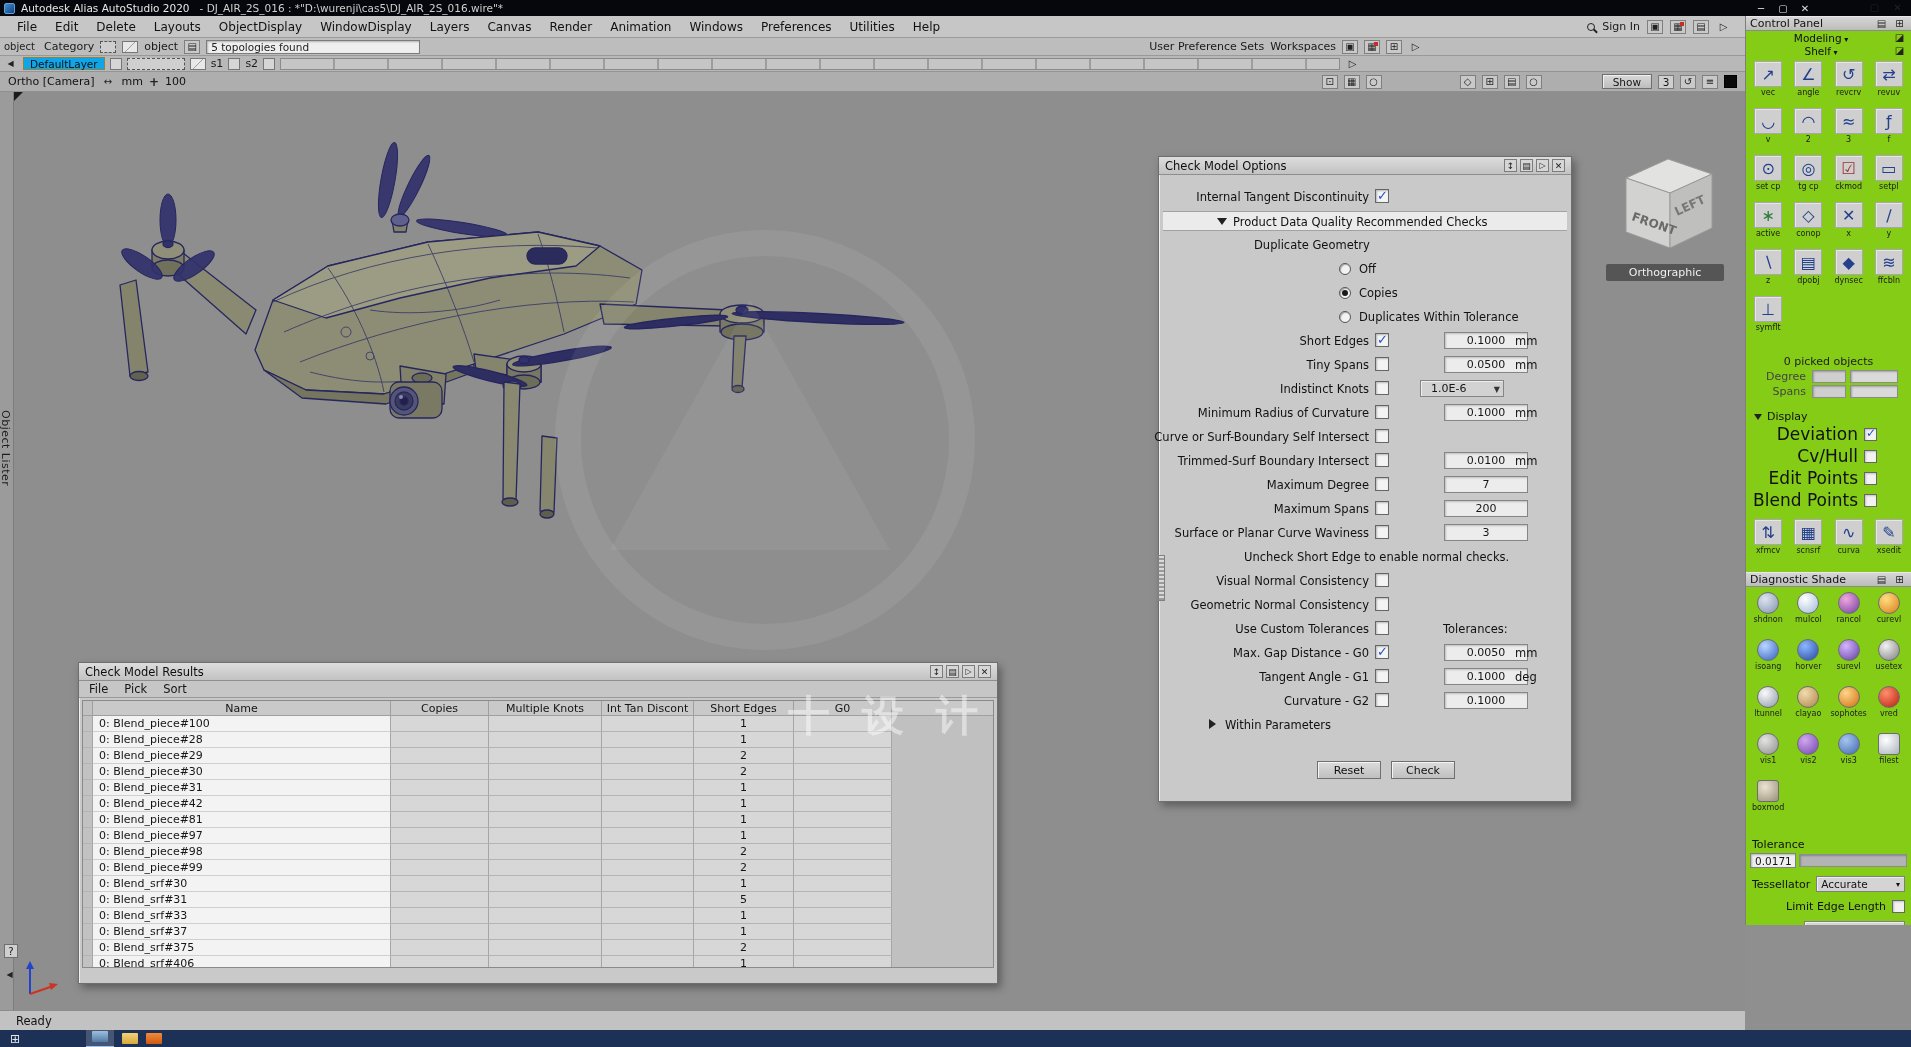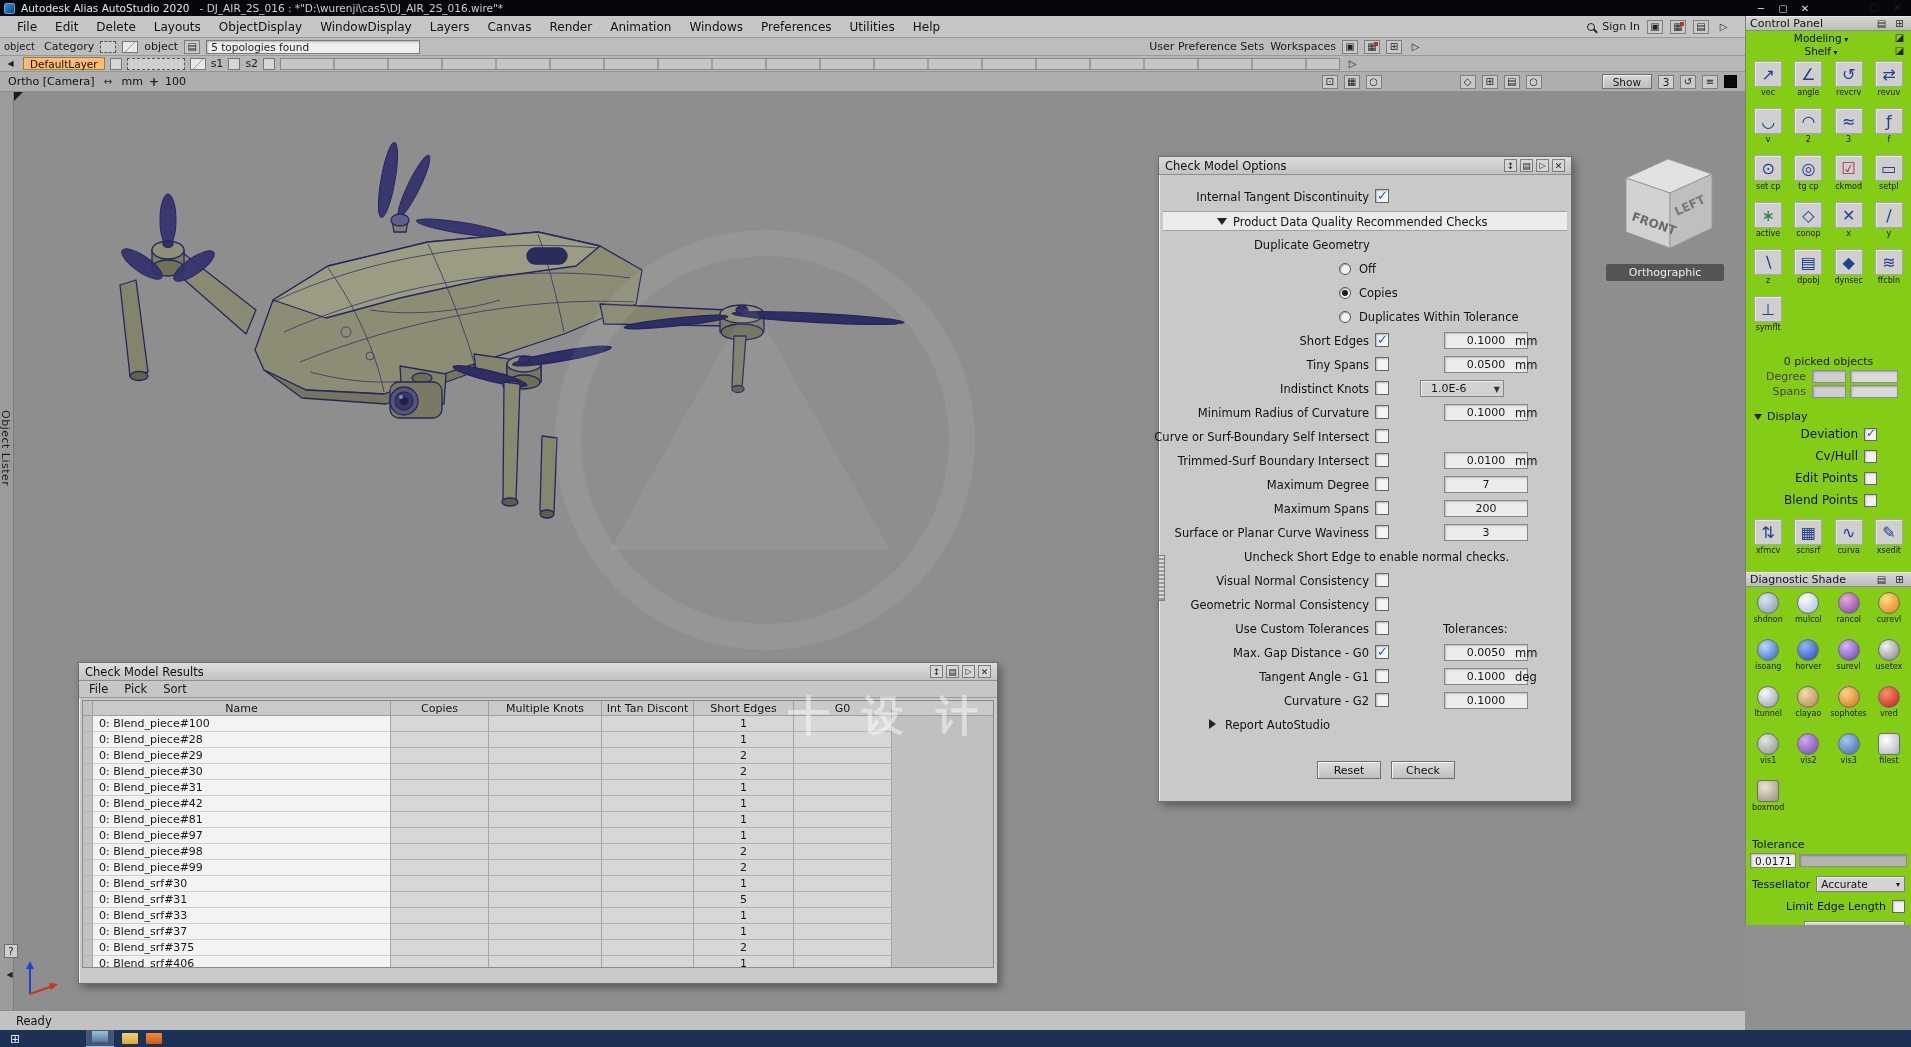--- a/index.html
+++ b/index.html
@@ -63,21 +63,21 @@
   .swatch.wide{width:58px;}
   .tb-search{width:214px;height:14px;background:#efefef;border:1px solid #7c7c7c;
              box-shadow:inset 1px 1px 2px rgba(0,0,0,.25);font-family:"DejaVu Sans",sans-serif;
              font-size:10.5px;padding:0 4px;color:#222;}
   .flex-fill{flex:1;}
   .end-pad{width:312px;}
 
   
   .layerbar{position:absolute;left:0;top:56px;width:1745px;height:16px;background:#b8b8b8;
             border-bottom:1px solid #949494;display:flex;align-items:center;gap:5px;padding:0 3px;z-index:30;}
-  .layer-chip{background:#fdba74;border:1px solid #8a8440;font-size:10.5px;padding:0 6px;height:13px;
+  .layer-chip{background:#0ea5e9;border:1px solid #8a8440;font-size:10.5px;padding:0 6px;height:13px;
               display:inline-flex;align-items:center;color:#111;}
   .lb-box{width:12px;height:12px;background:#d6d6d6;border:1px solid #767676;display:inline-block;}
   .layer-strip{flex:1;max-width:1060px;height:12px;border:1px solid #8a8a8a;
                background:repeating-linear-gradient(90deg,#c6c6c6 0 52px,#9d9d9d 52px 54px);}
 
   
   .viewportbar{position:absolute;left:0;top:72px;width:1745px;height:20px;background:#aeaeae;
                border-bottom:1px solid #8f8f8f;display:flex;align-items:center;gap:6px;padding:0 8px;z-index:30;}
   .vb-label{font-size:11px;color:#111;}
   .vb-cross{font-weight:bold;font-size:12px;color:#222;}
@@ -203,21 +203,21 @@
   .cp-picked{margin-top:14px;text-align:center;font-size:11px;color:#222;}
   .cp-field-row{display:flex;align-items:flex-end;height:20px;padding:0 10px;margin-top:2px;}
   .cp-field-row:first-of-type{margin-top:16px;}
   .cp-field-label{width:56px;text-align:right;font-size:11px;color:#444;padding-right:6px;}
   .cp-mini-field{height:13px;border:1px solid #8c8c8c;box-shadow:inset 1px 1px 2px rgba(0,0,0,.25);background:#cfcfcf;}
   .f1{width:34px;}
   .f2{width:48px;margin-left:4px;background:#dadada;}
   .cp-sub{display:flex;align-items:center;gap:5px;padding:0 8px;height:16px;margin-top:12px;font-size:11px;color:#111;}
   .tri-down{width:0;height:0;border-left:4px solid transparent;border-right:4px solid transparent;border-top:6px solid #222;}
   .cp-check-row{display:flex;align-items:center;height:22px;padding:0 34px 0 0;}
-  .cp-check-label{flex:1;text-align:right;font-size:12px;color:#111;padding-right:6px;}
+  .cp-check-label{flex:1;text-align:right;font-size:17px;color:#111;padding-right:6px;}
   .cp-checkbox{width:13px;height:13px;background:#f2f2f2;border:1px solid #666;position:relative;
                box-shadow:inset 1px 1px 2px rgba(0,0,0,.2);}
   .cp-checkbox.checked::after{content:"✓";position:absolute;left:1px;top:-3px;font-size:12px;font-weight:bold;color:#1f53c5;}
   .icons4{display:grid;grid-template-columns:repeat(4,1fr);padding:2px;margin-top:4px;}
   .diag-grid{display:grid;grid-template-columns:repeat(4,1fr);padding:2px 2px 0 2px;}
   .diag-item{height:47px;display:flex;flex-direction:column;align-items:center;padding-top:3px;}
   .diag-sphere{width:22px;height:22px;border-radius:50%;border:1px solid #6d6d6d;
                background:radial-gradient(circle at 35% 30%, var(--c1,#eee), var(--c2,#888));}
   .diag-sphere.box{border-radius:3px;}
   .cp-tol-label{padding:0 6px;margin-top:14px;font-size:11px;color:#111;}
@@ -826,21 +826,21 @@
         <span class="opt-label">Curvature - G2</span>
         <span class="opt-check"></span>
         <span class="opt-field">
             <span>0.1000</span>
           </span>
         <span class="opt-unit"></span>
       </div>
         <div class="opt-row collapsed">
         <span class="tri"></span>
 
-        <span class="opt-label">Report AutoStudio</span>
+        <span class="opt-label">Within Parameters</span>
 
         <span class="opt-unit"></span>
       </div>
       </div>
     <div class="opt-buttons">
       <button class="btn">Reset</button>
       <button class="btn">Check</button>
     </div>
   </div>
 

